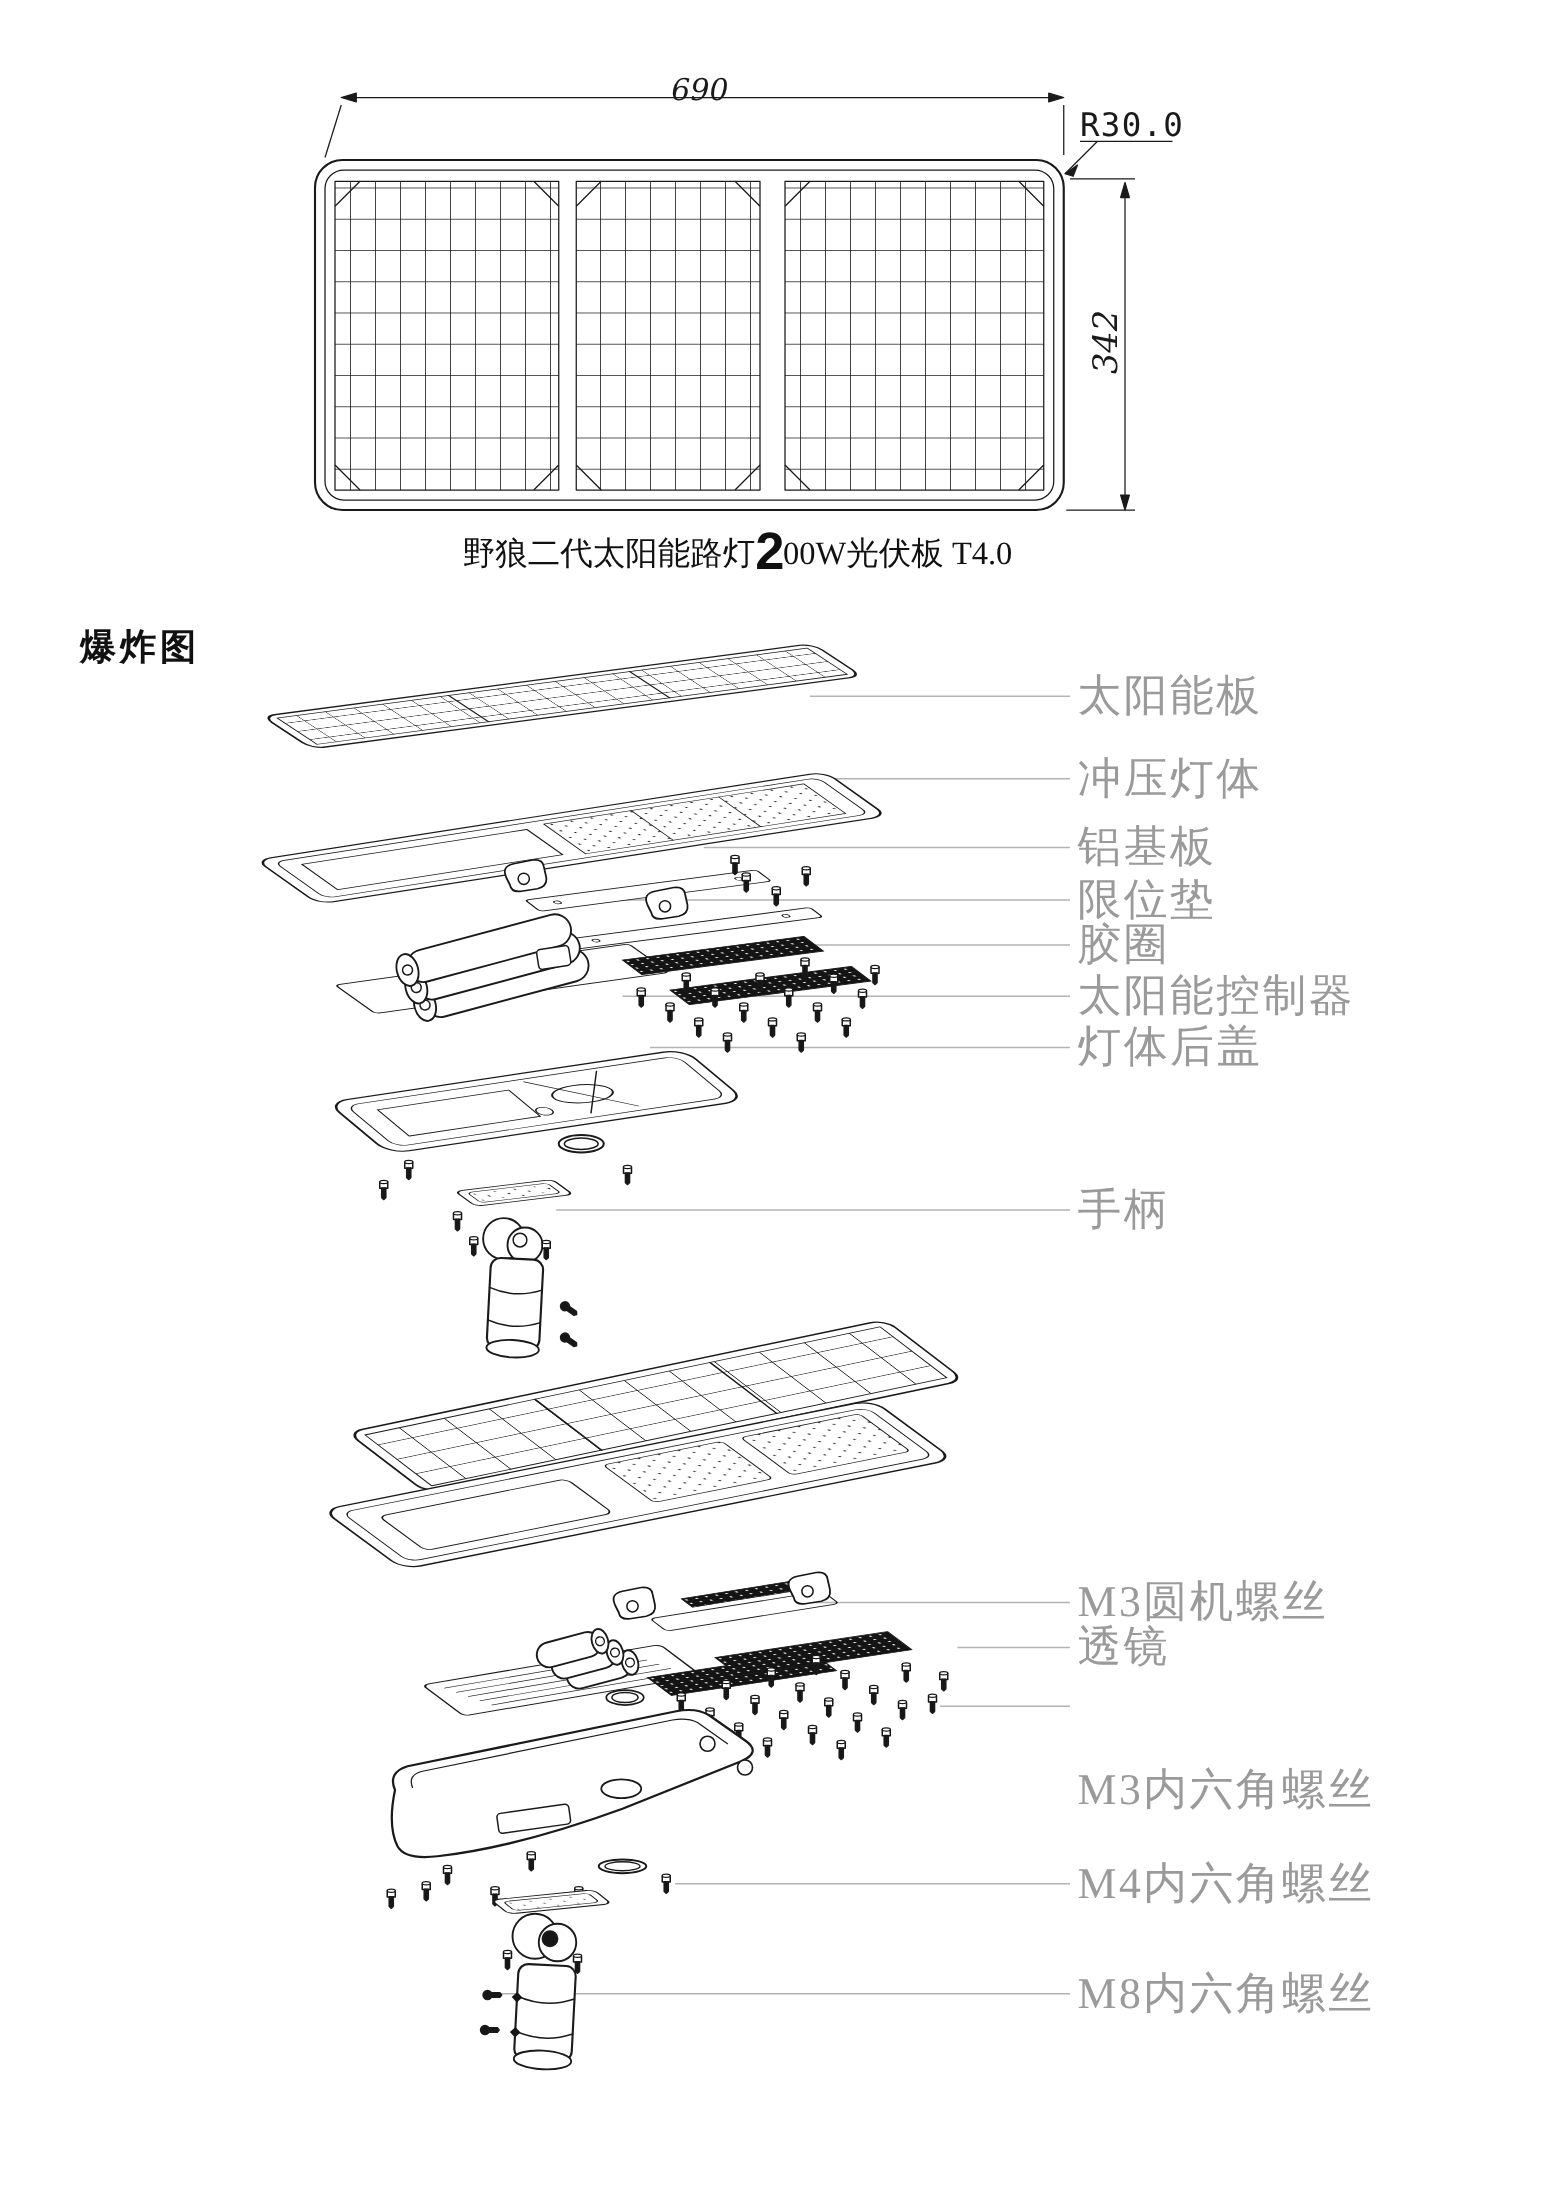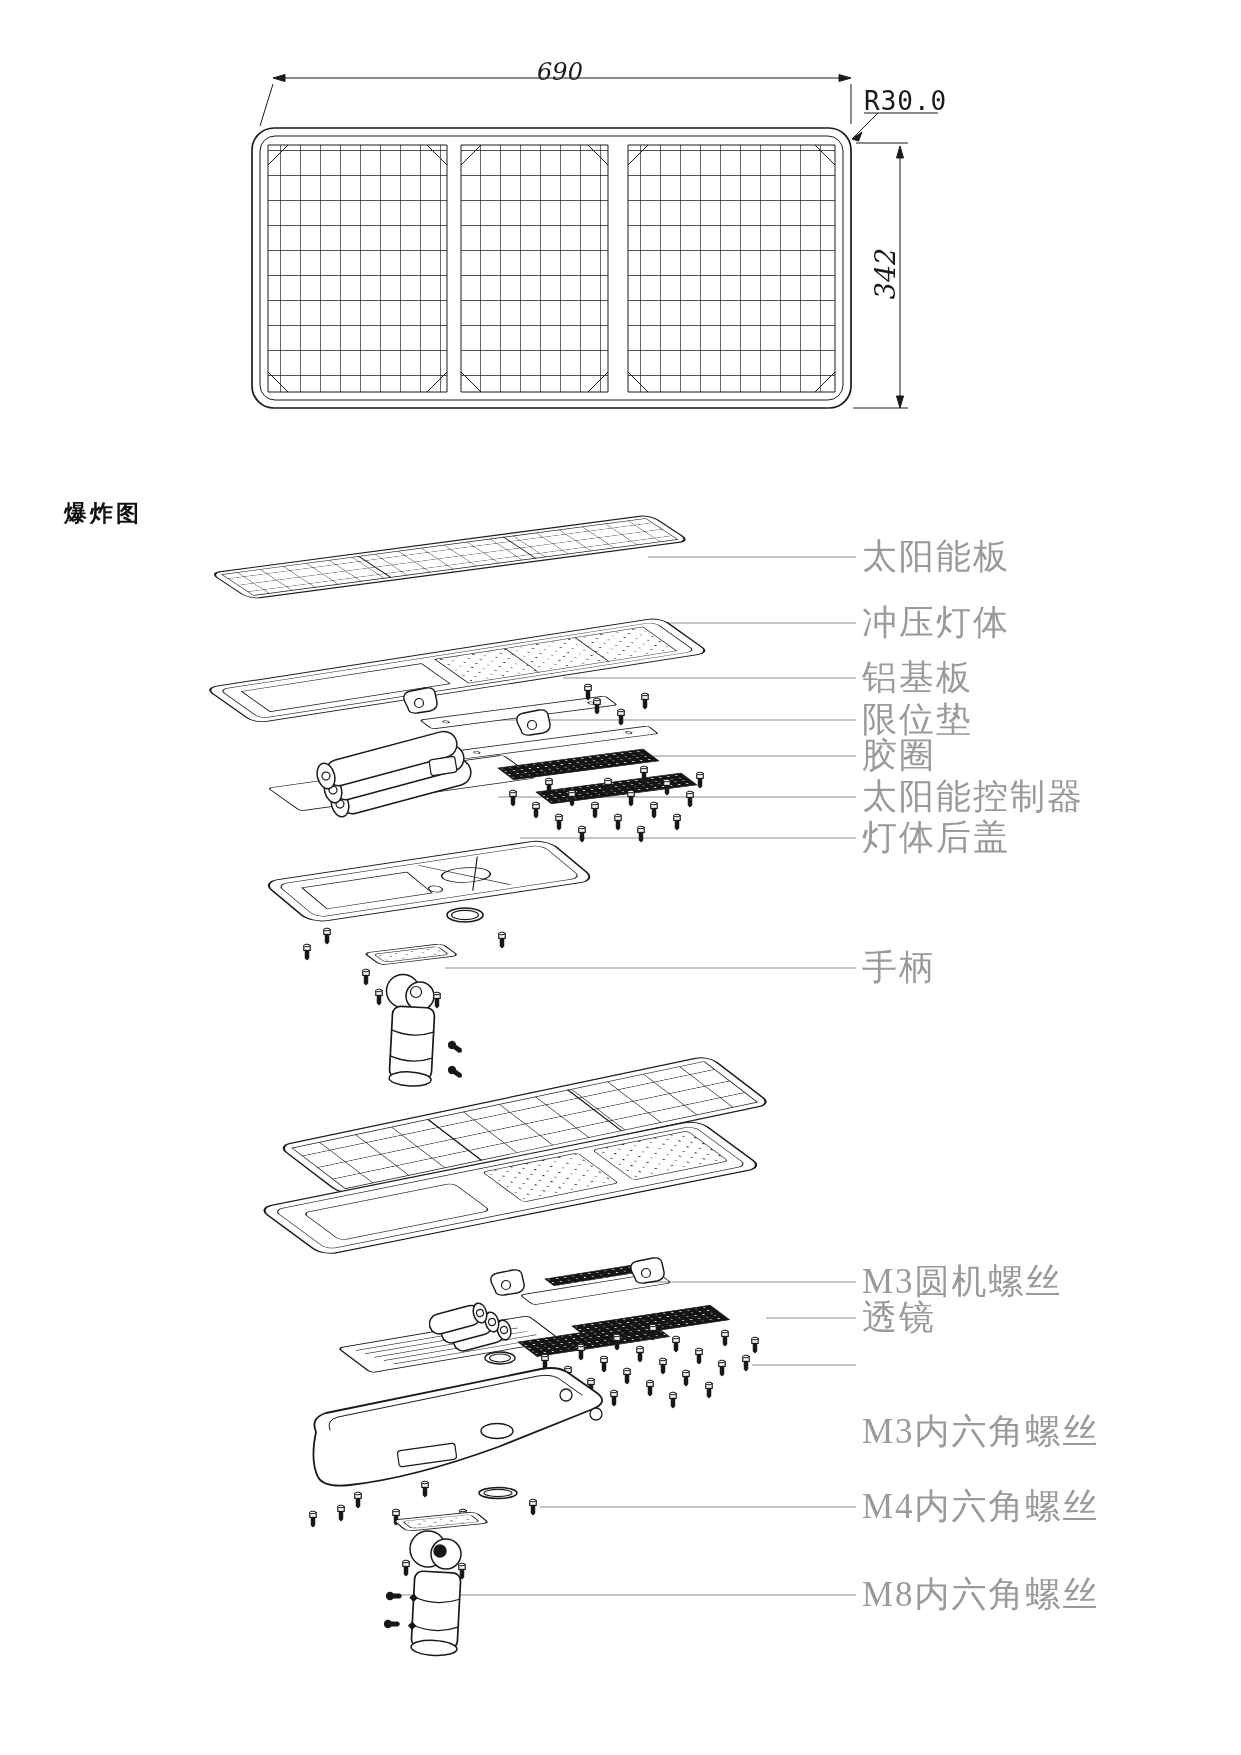--- a/index.html
+++ b/index.html
@@ -11,21 +11,21 @@
   .dim-width{left:520px;top:42px;width:80px;font-size:24px;text-align:center;margin-top:16px;}
   .dim-radius{left:864px;top:86px;font-style:normal;font-family:"DejaVu Sans Mono",monospace;
        font-size:26px;letter-spacing:1px;}
   .dim-height{left:845px;top:258px;width:80px;font-size:27px;text-align:center;
        transform:rotate(-90deg);}
   .caption{position:absolute;left:310px;top:418px;width:560px;height:46px;
        text-align:center;font-family:"Liberation Serif",serif;font-size:26px;
        color:#111;white-space:nowrap;line-height:46px;}
   .caption .big{font-size:42px;font-weight:700;font-family:"Liberation Sans",sans-serif;
        vertical-align:-4px;letter-spacing:-1px;}
-  .exploded-title{position:absolute;left:64px;top:498px;font-size:23px;font-weight:700;
+  .exploded-title{position:absolute;left:64px;top:498px;font-size:29px;font-weight:700;
        color:#111;letter-spacing:3px;font-family:"Liberation Sans",sans-serif;}
   .lbl{position:absolute;left:862px;font-size:35px;line-height:34px;color:#9a9a9a;
        font-family:"Liberation Serif",serif;white-space:nowrap;letter-spacing:2px;}
 </style>
 </head>
 <body>
 
 <div id="page">
 
 <svg id="art" width="1241" height="1755" viewBox="0 0 1241 1755">
@@ -360,20 +360,23 @@
       <use href="#screwB" transform="translate(390,1596)"></use>
       <use href="#screwB" transform="translate(388,1624)"></use>
     </g>
   </g>
 </svg>
 
   <div class="dim dim-width">690</div>
   <div class="dim dim-radius">R30.0</div>
   <div class="dim dim-height">342</div>
 
+  <div class="caption">
+    <span>野狼二代太阳能路灯</span><span class="big">2</span><span>00W光伏板 T4.0</span>
+  </div>
 
   <div class="exploded-title">爆炸图</div>
 
   <div class="lbl" style="top:540px;">太阳能板</div>
   <div class="lbl" style="top:606px;">冲压灯体</div>
   <div class="lbl" style="top:661px;">铝基板</div>
   <div class="lbl" style="top:703px;">限位垫</div>
   <div class="lbl" style="top:739px;">胶圈</div>
   <div class="lbl" style="top:780px;">太阳能控制器</div>
   <div class="lbl" style="top:821px;">灯体后盖</div>

